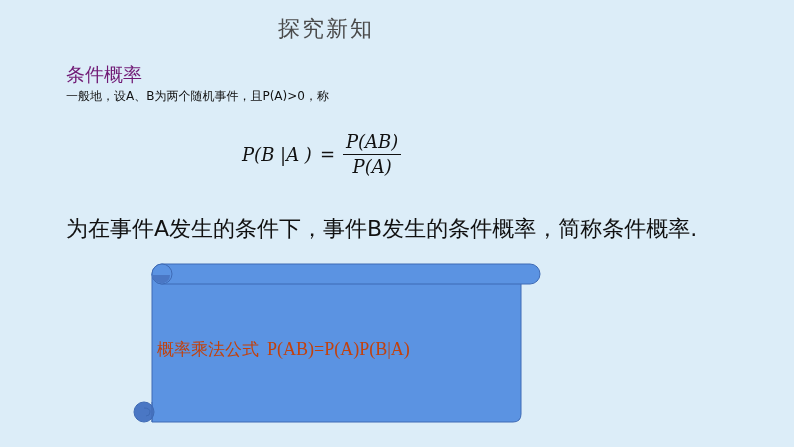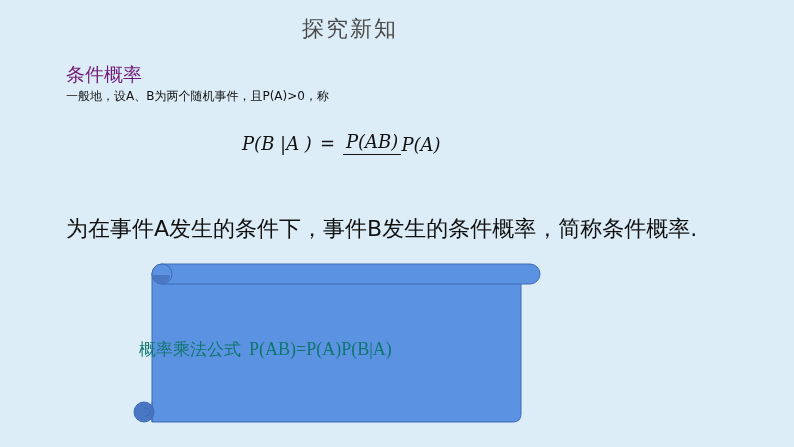--- a/index.html
+++ b/index.html
@@ -6,54 +6,54 @@
   body {
     width: 794px; height: 447px; overflow: hidden;
     background: #dcedf8;
     position: relative;
     font-family: "Liberation Sans", "DejaVu Sans", sans-serif;
     color: #1a1a1a;
   }
   .title {
     position: absolute; left: 0; width: 652px; top: 14px;
     text-align: center; font-size: 22px; color: #4a4a4a;
-    letter-spacing: 2px; font-family: "DejaVu Sans", sans-serif; padding-left: 24px;
+    letter-spacing: 2px; font-family: "DejaVu Sans", sans-serif;
   }
   .subhead {
     position: absolute; left: 66px; top: 62px;
     font-size: 19px; color: #701a75; font-family: "DejaVu Sans", sans-serif; text-align: center;
   }
   .line1 {
     position: absolute; left: 66px; top: 88px;
     font-size: 12px; color: #111; font-family: "DejaVu Sans", sans-serif;
     white-space: nowrap;
   }
   .formula {
     position: absolute; left: 242px; top: 132px;
     font-family: "DejaVu Serif", serif; font-style: italic;
     font-size: 18px; color: #111;
     display: flex; align-items: center;
   }
   .formula .lhs { margin-right: 8px; }
   .formula .eq { margin-right: 8px; font-style: normal; }
-  .frac { display: inline-flex; flex-direction: row; align-items: center; justify-content: flex-end; }
+  .frac { display: inline-flex; flex-direction: column; align-items: center; justify-content: flex-end; }
   .frac .num { padding: 0 3px 2px; border-bottom: 1.5px solid #111; line-height: 20px; }
   .frac .den { padding-top: 2px; line-height: 20px; font-style: italic; }
   .line2 {
     position: absolute; left: 66px; top: 214px;
     font-size: 22px; color: #111; font-family: "DejaVu Sans", sans-serif;
     white-space: nowrap;
   }
   .scroll {
     position: absolute; left: 128px; top: 260px; width: 416px; height: 168px;
   }
   .scroll svg { position: absolute; left: 0; top: 0; }
   .scroll-text {
-    position: absolute; left: 139px; top: 338px;
-    font-size: 17px; color: #0f766e; white-space: nowrap;
+    position: absolute; left: 157px; top: 338px;
+    font-size: 17px; color: #c2410c; white-space: nowrap;
     font-family: "DejaVu Sans", sans-serif;
   }
   .scroll-text .eqn { font-family: "Liberation Serif", "DejaVu Serif", serif; font-size: 18px; margin-left: 8px; }
 </style>
 </head>
 <body>
 
 <div class="title">探究新知</div>
 
 <div class="subhead">条件概率</div>

